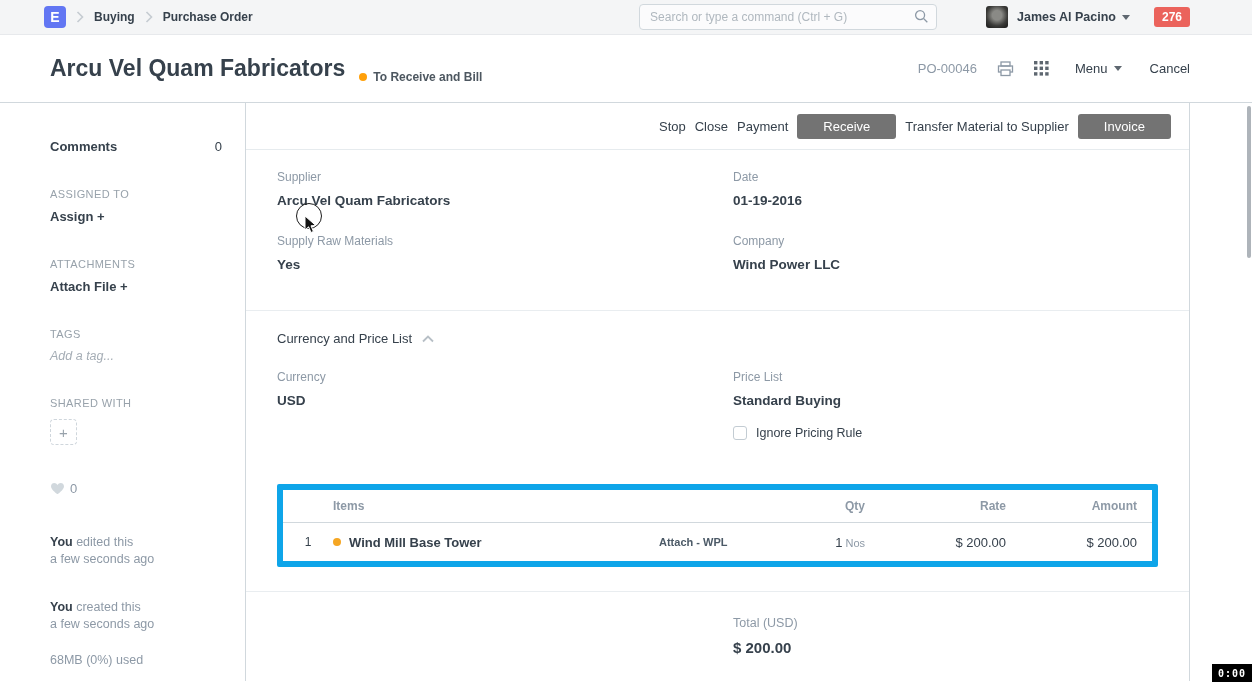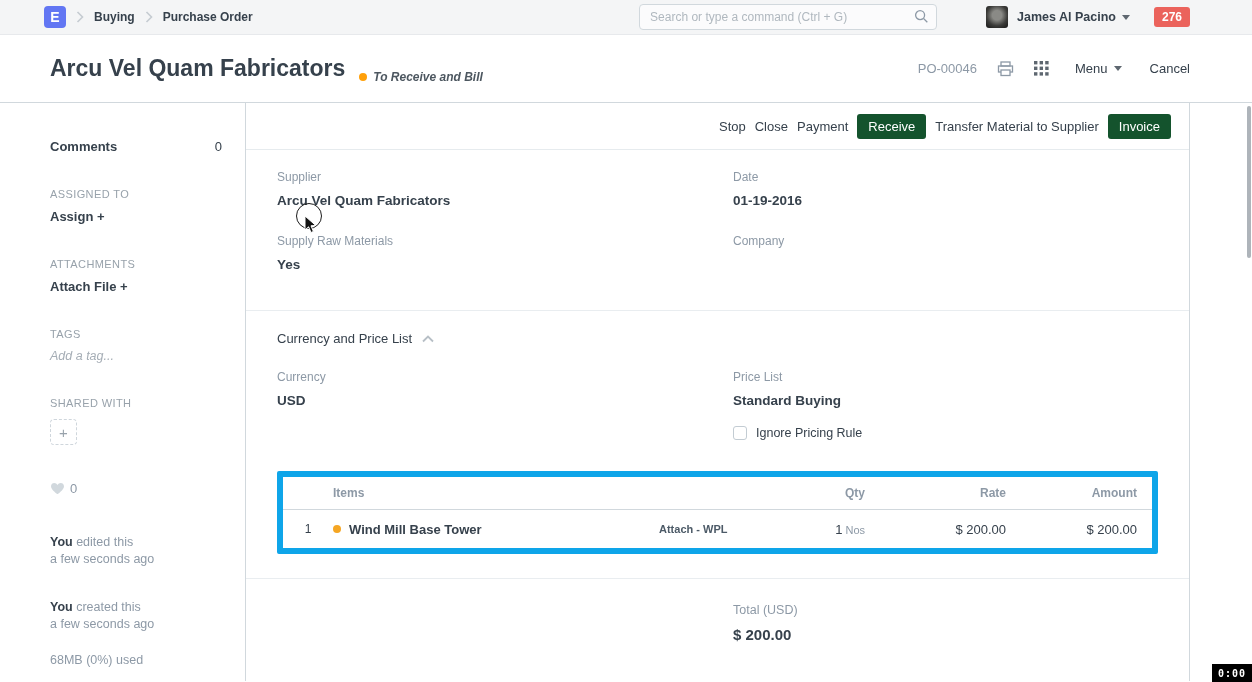--- a/index.html
+++ b/index.html
@@ -26,21 +26,21 @@
   .user-name { font-size:12.5px; font-weight:bold; color:#36414c; display:flex; align-items:center; }
   .caret { display:inline-block; width:0; height:0; border-left:4px solid transparent;
     border-right:4px solid transparent; border-top:5px solid #5e6770; margin-left:6px; }
   .badge { margin-left:24px; background:#eb635c; color:#fff; font-size:12px; font-weight:bold;
     padding:3px 8px; border-radius:3px; }
 
   
   .page-head { height:68px; background:#fff; border-bottom:1px solid #d1d8dd;
     display:flex; align-items:center; padding:0 62px 0 50px; }
   .page-title { font-size:23px; font-weight:bold; color:#36414c; }
-  .status { display:flex; align-items:center; margin-left:14px; margin-top:16px;font-style:italic; }
+  .status { display:flex; align-items:center; margin-left:14px; margin-top:16px; }
   .dot-orange { width:8px; height:8px; border-radius:50%; background:#ffa00a; margin-right:6px; }
   .status-text { font-size:12px; font-weight:bold; color:#4d5760; }
   .head-right { margin-left:auto; display:flex; align-items:center; gap:20px; }
   .doc-id { font-size:13px; color:#8d99a6; }
   .txt-btn { font-size:13px; color:#36414c; cursor:pointer; display:flex; align-items:center; }
   .ic-btn { display:flex; align-items:center; cursor:pointer; }
 
   
   .content { display:flex; height:578px; }
   .sidebar { width:246px; border-right:1px solid #d1d8dd; padding:36px 23px 0 50px; background:#fff; flex-shrink:0; }
@@ -61,33 +61,33 @@
   .likes span { font-size:13px; color:#8d99a6; }
   .activity { margin-top:38px; font-size:12.5px; color:#8d99a6; line-height:17px; }
   .activity + .activity { margin-top:31px; }
   .activity b { color:#36414c; }
   .storage { margin-top:20px; font-size:12.5px; color:#8d99a6; }
 
   
   .actions-row { height:47px; border-bottom:1px solid #e6ebee; display:flex; align-items:center;
     justify-content:flex-end; padding-right:18px; gap:9px; }
   .act-txt { font-size:13px; color:#36414c; cursor:pointer; }
-  .btn-primary { background:#14532d; color:#fff; font-size:13px; border:none; border-radius:3px;
-    padding:5px 11px; cursor:pointer; font-family:"Liberation Sans", sans-serif; }
+  .btn-primary { background:#737373; color:#fff; font-size:13px; border:none; border-radius:3px;
+    padding:5px 26px; cursor:pointer; font-family:"Liberation Sans", sans-serif; }
 
   
   .sec { padding:20px 30px 6px 31px; }
   .sec1 { border-bottom:1px solid #e9edf0; padding-bottom:12px; }
   .fgrid { display:grid; grid-template-columns:456px 1fr; }
   .field { margin-bottom:26px; }
   .flabel { font-size:12px; color:#8d99a6; margin-bottom:9px; }
   .fvalue { font-size:13.5px; font-weight:bold; color:#36414c; }
   .sec-head { display:flex; align-items:center; gap:10px; margin:0 0 24px 0; }
   .sec-title { font-size:13px; color:#36414c; }
-  .chk-row { display:flex; align-items:center; gap:9px; margin-top:6px; margin-bottom:11px; }
+  .chk-row { display:flex; align-items:center; gap:9px; margin-top:6px; margin-bottom:24px; }
   .chk { width:14px; height:14px; border:1px solid #c3ccd3; border-radius:3px; background:#fff; cursor:pointer; }
   .chk-label { font-size:12.5px; color:#36414c; }
 
   
   .tbl-wrap { margin:14px 31px 0 31px; border:6px solid #0ea5e9; border-radius:2px; }
   .trow { display:flex; align-items:center; }
   .thead { height:33px; border-bottom:1px solid #d1d8dd; color:#8d99a6; font-size:12px; font-weight:bold; }
   .tbody-row { height:38px; font-size:13px; }
   .c-idx { width:50px; text-align:center; font-size:12px; color:#36414c; }
   .c-item { width:326px; display:flex; align-items:center; }
@@ -252,20 +252,21 @@
           <div class="field">
             <div class="flabel">Date</div>
             <div class="fvalue">01-19-2016</div>
           </div>
           <div class="field">
             <div class="flabel">Supply Raw Materials</div>
             <div class="fvalue">Yes</div>
           </div>
           <div class="field">
             <div class="flabel">Company</div>
+            <div class="fvalue">Wind Power LLC</div>
           </div>
         </div>
       </section>
 
       <section class="sec">
         <div class="sec-head">
           <span class="sec-title">Currency and Price List</span>
           <svg width="12" height="8" viewBox="0 0 12 8">
               <path d="M1 6.5 L6 1.5 L11 6.5" fill="none" stroke="#b7bfc6" stroke-width="1.8"></path>
             </svg>

